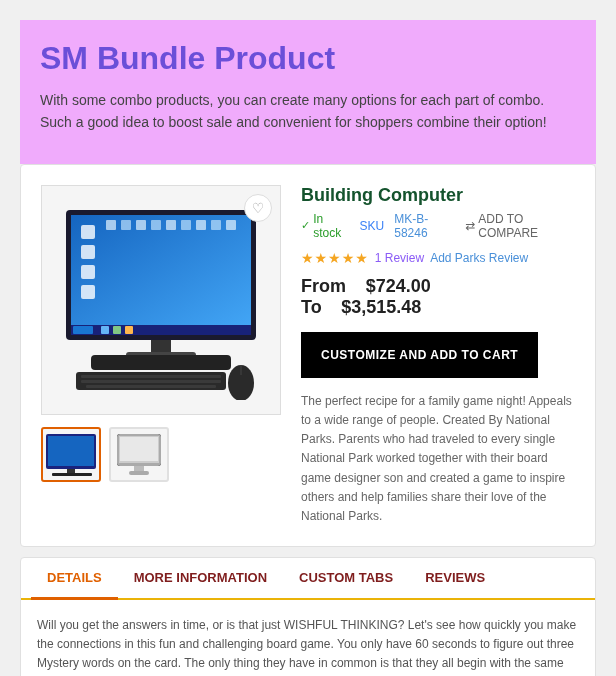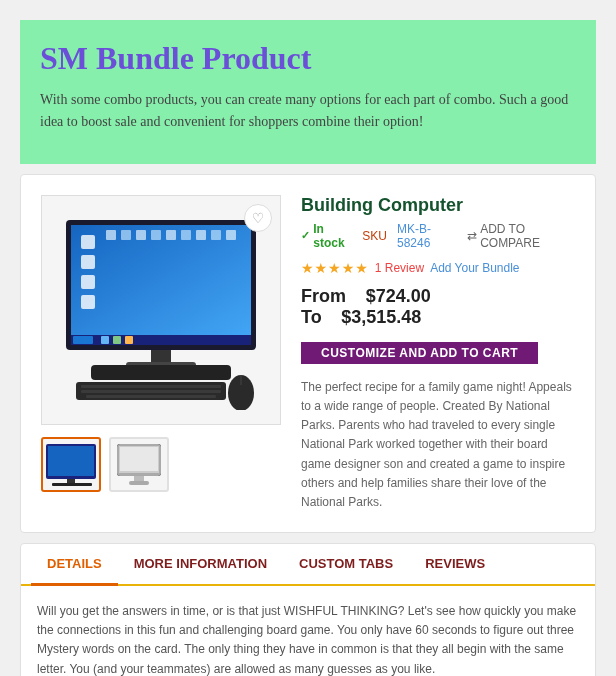--- a/index.html
+++ b/index.html
@@ -3,24 +3,23 @@
   <meta charset="utf-8">
   <style>
     * { box-sizing: border-box; margin: 0; padding: 0; }
     body {
       font-family: Arial, sans-serif;
       background: #f0f0f0;
       padding: 20px;
       width: 616px;
     }
     .page-header {
-      background: #86efac;
+      background: #f0abfc;
       padding: 20px 20px 30px 20px;
-      margin-bottom: 10px;
-      font-family: Liberation Serif, serif;
+      margin-bottom: 0;
     }
     .page-title {
       font-size: 32px;
       font-weight: 900;
       color: #6b4fd8;
       margin-bottom: 12px;
     }
     .page-description {
       font-size: 14px;
       color: #444;
@@ -105,30 +104,30 @@
     .product-meta {
       display: flex;
       align-items: center;
       gap: 10px;
       font-size: 12px;
       color: #555;
       margin-bottom: 10px;
     }
     .in-stock {
       color: #2a9d2a;
-      font-weight: 700;
+      font-weight: 400;
       display: flex;
       align-items: center;
       gap: 3px;
     }
     .in-stock::before {
       content: '✓';
       font-size: 11px;
     }
-    .sku-label { color: #c2410c; }
+    .sku-label { color: #3b82f6; }
     .sku-value { color: #4a90d9; }
     .compare-link {
       color: #666;
       font-size: 12px;
       display: flex;
       align-items: center;
       gap: 3px;
     }
     .rating-row {
       display: flex;
@@ -136,21 +135,21 @@
       gap: 6px;
       margin-bottom: 10px;
     }
     .stars {
       color: #f5a623;
       font-size: 14px;
       letter-spacing: 1px;
     }
     .review-count {
       font-size: 12px;
-      color: #ef4444;
+      color: #8b5cf6;
     }
     .add-review {
       font-size: 12px;
       color: #4a90d9;
     }
     .price-range {
       margin-bottom: 14px;
     }
     .price-from, .price-to {
       font-size: 13px;
@@ -160,24 +159,24 @@
       font-size: 18px;
       font-weight: 700;
       color: #222;
     }
     .price-label {
       font-size: 12px;
       color: #777;
       margin-right: 16px;
     }
     .customize-btn {
-      background: #701a75;
+      background: #000000;
       color: #fff;
       border: none;
-      padding: 4px 20px;
+      padding: 16px 20px;
       font-size: 12px;
       font-weight: 700;
       letter-spacing: 0.5px;
       cursor: pointer;
       text-transform: uppercase;
       margin-bottom: 14px;
       display: block;
     }
     .product-desc {
       font-size: 12px;
@@ -323,21 +322,21 @@
         <span class="sku-value">MK-B-58246</span>
         <span class="compare-link">
           <span>⇄</span>
           <span>ADD TO COMPARE</span>
         </span>
       </div>
 
       <div class="rating-row">
         <span class="stars">★★★★★</span>
         <span class="review-count">1 Review</span>
-        <span class="add-review">Add Your Bundle</span>
+        <span class="add-review">Add Parks Review</span>
       </div>
 
       <div class="price-range">
         <div class="price-from">
           <span class="price-label">From</span>
           <span>$724.00</span>
         </div>
         <div class="price-to">
           <span class="price-label">To</span>
           <span>$3,515.48</span>

